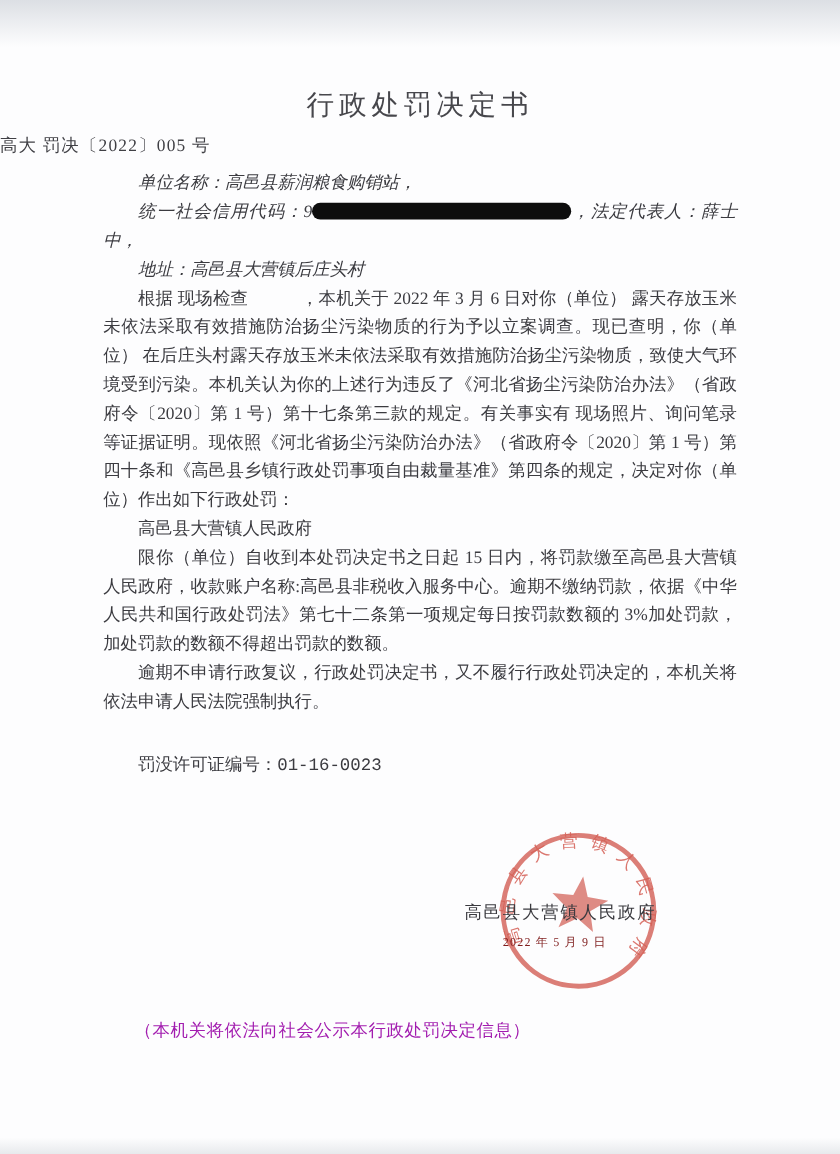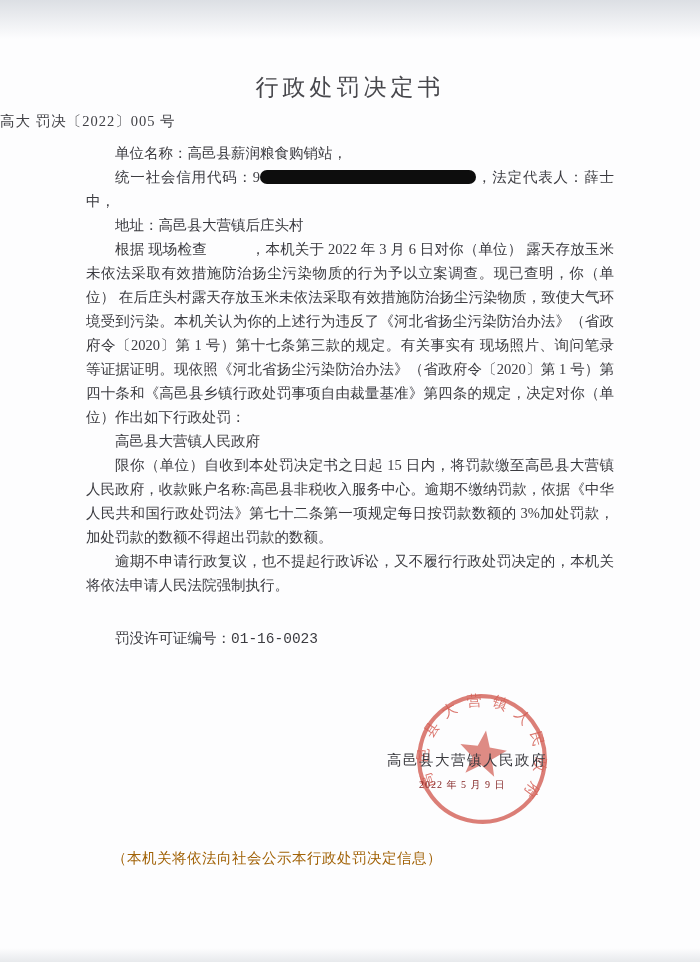--- a/index.html
+++ b/index.html
@@ -40,21 +40,21 @@
     color:#404045;
     letter-spacing:1px;
   }
   .content{
     width:528px;
     margin:10px 0 0 86px;
     font-size:14.5px;
     line-height:24px;
     text-align:justify;
   }
-  .info-line{ text-indent:2em; }
+  .info-line{ text-indent:2em;font-style:italic; }
   .para{ text-indent:2em; margin:0; }
   .ul{
     text-underline-offset:4px;
     text-decoration-thickness:1px;
   }
   .redaction{
     display:inline-block;
     width:216px;height:14px;
     background:#0d0d0d;
     border-radius:7px;
@@ -71,21 +71,21 @@
   .agency-name{
     position:absolute;left:387px;top:751px;
     font-size:14.5px;color:#3a3a3f;letter-spacing:1.5px;white-space:nowrap;
   }
   .sign-date{
     position:absolute;left:419px;top:778px;
     font-size:10px;color:#7f1d1d;letter-spacing:1px;white-space:nowrap;
   }
   .footer-note{
     position:absolute;left:112px;top:849px;
-    font-size:14.5px;color:#a16207;letter-spacing:.5px;
+    font-size:14.5px;color:#a21caf;letter-spacing:.5px;
   }
   .seal-ring-text{
     font-size:14.5px;
     letter-spacing:9px;
     fill:#cf4a3f;
     font-family:"Liberation Serif","DejaVu Serif",serif;
   }
 </style>
 </head>
 <body>
@@ -106,21 +106,21 @@
 
     <div class="info-line">地址：高邑县大营镇后庄头村</div>
 
     <p class="para"><span>根据</span><span class="ul"> 现场检查　　　</span><span>，本机关于 </span><span class="ul">2022</span><span> 年 </span><span class="ul">3</span><span> 月 </span><span class="ul">6</span><span> 日对你（单位） </span><span class="ul">露天存放玉米未依法采取有效措施防治扬尘污染物质</span><span>的行为予以立案调查。现已查明，你（单位） </span><span class="ul">在后庄头村露天存放玉米未依法采取有效措施防治扬尘污染物质，致使大气环境受到污染。</span><span>本机关认为你的上述行为违反了</span><span class="ul">《河北省扬尘污染防治办法》（省政府令〔2020〕第 1 号）第十七条第三款</span><span>的规定。有关事实有 </span><span class="ul">现场照片、询问笔录 </span><span>等证据证明。现依照</span><span class="ul">《河北省扬尘污染防治办法》（省政府令〔2020〕第 1 号）第四十条</span><span>和</span><span class="ul">《高邑县乡镇行政处罚事项自由裁量基准》第四条</span><span>的规定，决定对你（单位）作出如下行政处罚：</span></p>
 
     <p class="para">高邑县大营镇人民政府</p>
 
     <p class="para">限你（单位）自收到本处罚决定书之日起 15 日内，将罚款缴至高邑县大营镇人民政府，收款账户名称:高邑县非税收入服务中心。逾期不缴纳罚款，依据《中华人民共和国行政处罚法》第七十二条第一项规定每日按罚款数额的 3%加处罚款，加处罚款的数额不得超出罚款的数额。</p>
 
 
-    <p class="para">逾期不申请行政复议，也不提起行政诉讼，又不履行行政处罚决定的，本机关将依法申请人民法院强制执行。</p>
+    <p class="para">逾期不申请行政复议，行政处罚决定书，又不履行行政处罚决定的，本机关将依法申请人民法院强制执行。</p>
 
     <div class="license-line">罚没许可证编号：01-16-0023</div>
 
   </div>
 
   <div class="signature">
 
     <svg class="seal" viewBox="0 0 136 136">
       <g transform="rotate(8 68 68)">
         <circle cx="68" cy="68" r="61" fill="none" stroke="#cd4a3f" stroke-width="4" opacity="0.8"></circle>

